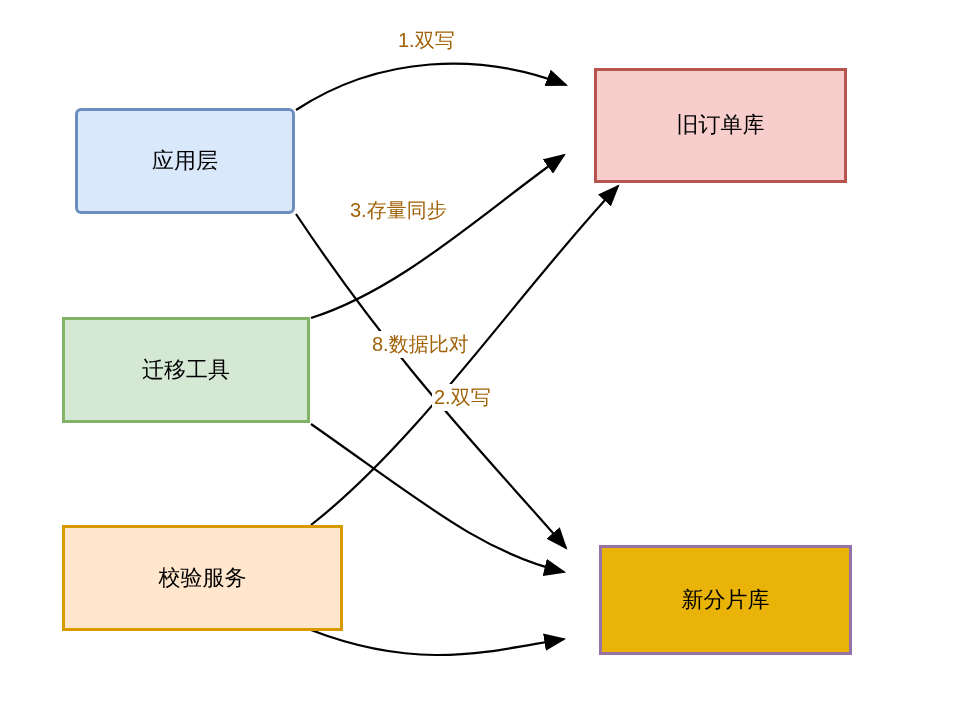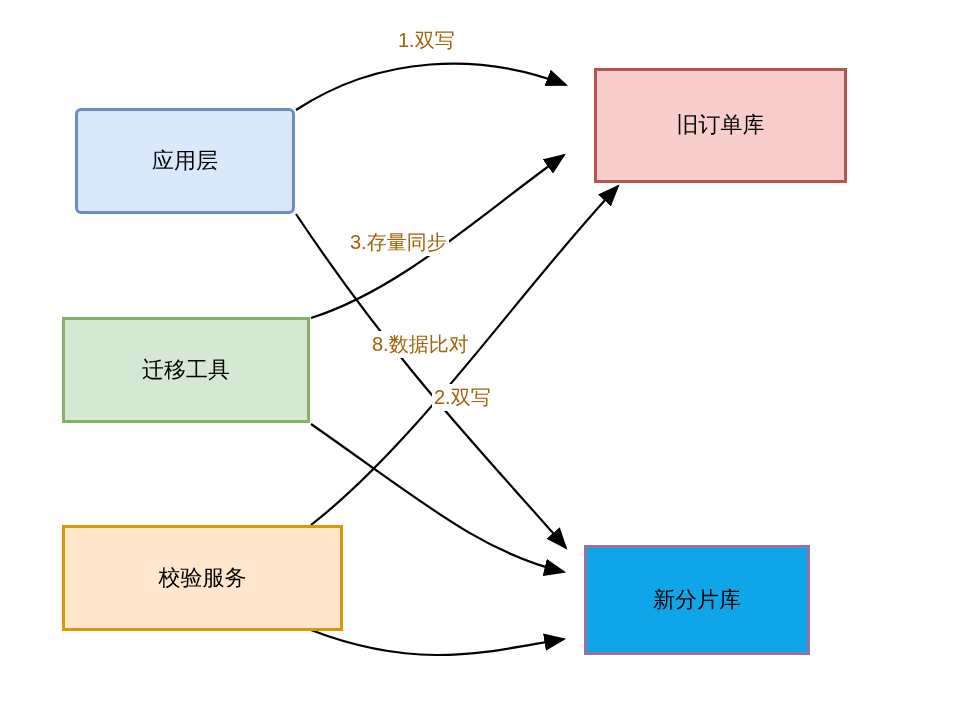--- a/index.html
+++ b/index.html
@@ -82,22 +82,22 @@
   </div>
 
   <div class="node" style="left: 62px; top: 525px; width: 281px; height: 106px; background: rgb(255, 230, 204); border-color: rgb(215, 155, 0);">
     <span class="node-label">校验服务</span>
   </div>
 
   <div class="node" style="left: 594px; top: 68px; width: 253px; height: 115px; background: rgb(248, 206, 204); border-color: rgb(184, 84, 80);">
     <span class="node-label">旧订单库</span>
   </div>
 
-  <div class="node" style="left: 584px; top: 545px; width: 226px; height: 110px; background: #0ea5e9; border-color: rgb(150, 115, 166);">
+  <div class="node" style="left: 599px; top: 545px; width: 253px; height: 110px; background: #eab308; border-color: rgb(150, 115, 166);">
     <span class="node-label">新分片库</span>
   </div>
 
   <div class="edge-label" style="left: 396px; top: 27px;">1.双写</div>
   <div class="edge-label" style="left: 392px; top: 384px; margin-left: 40px;">2.双写</div>
-  <div class="edge-label" style="left: 348px; top: 197px; margin-top: 32px;">3.存量同步</div>
+  <div class="edge-label" style="left: 348px; top: 197px;">3.存量同步</div>
   <div class="edge-label" style="left: 370px; top: 331px;">8.数据比对</div>
 
 </div>
 
 </body></html>

